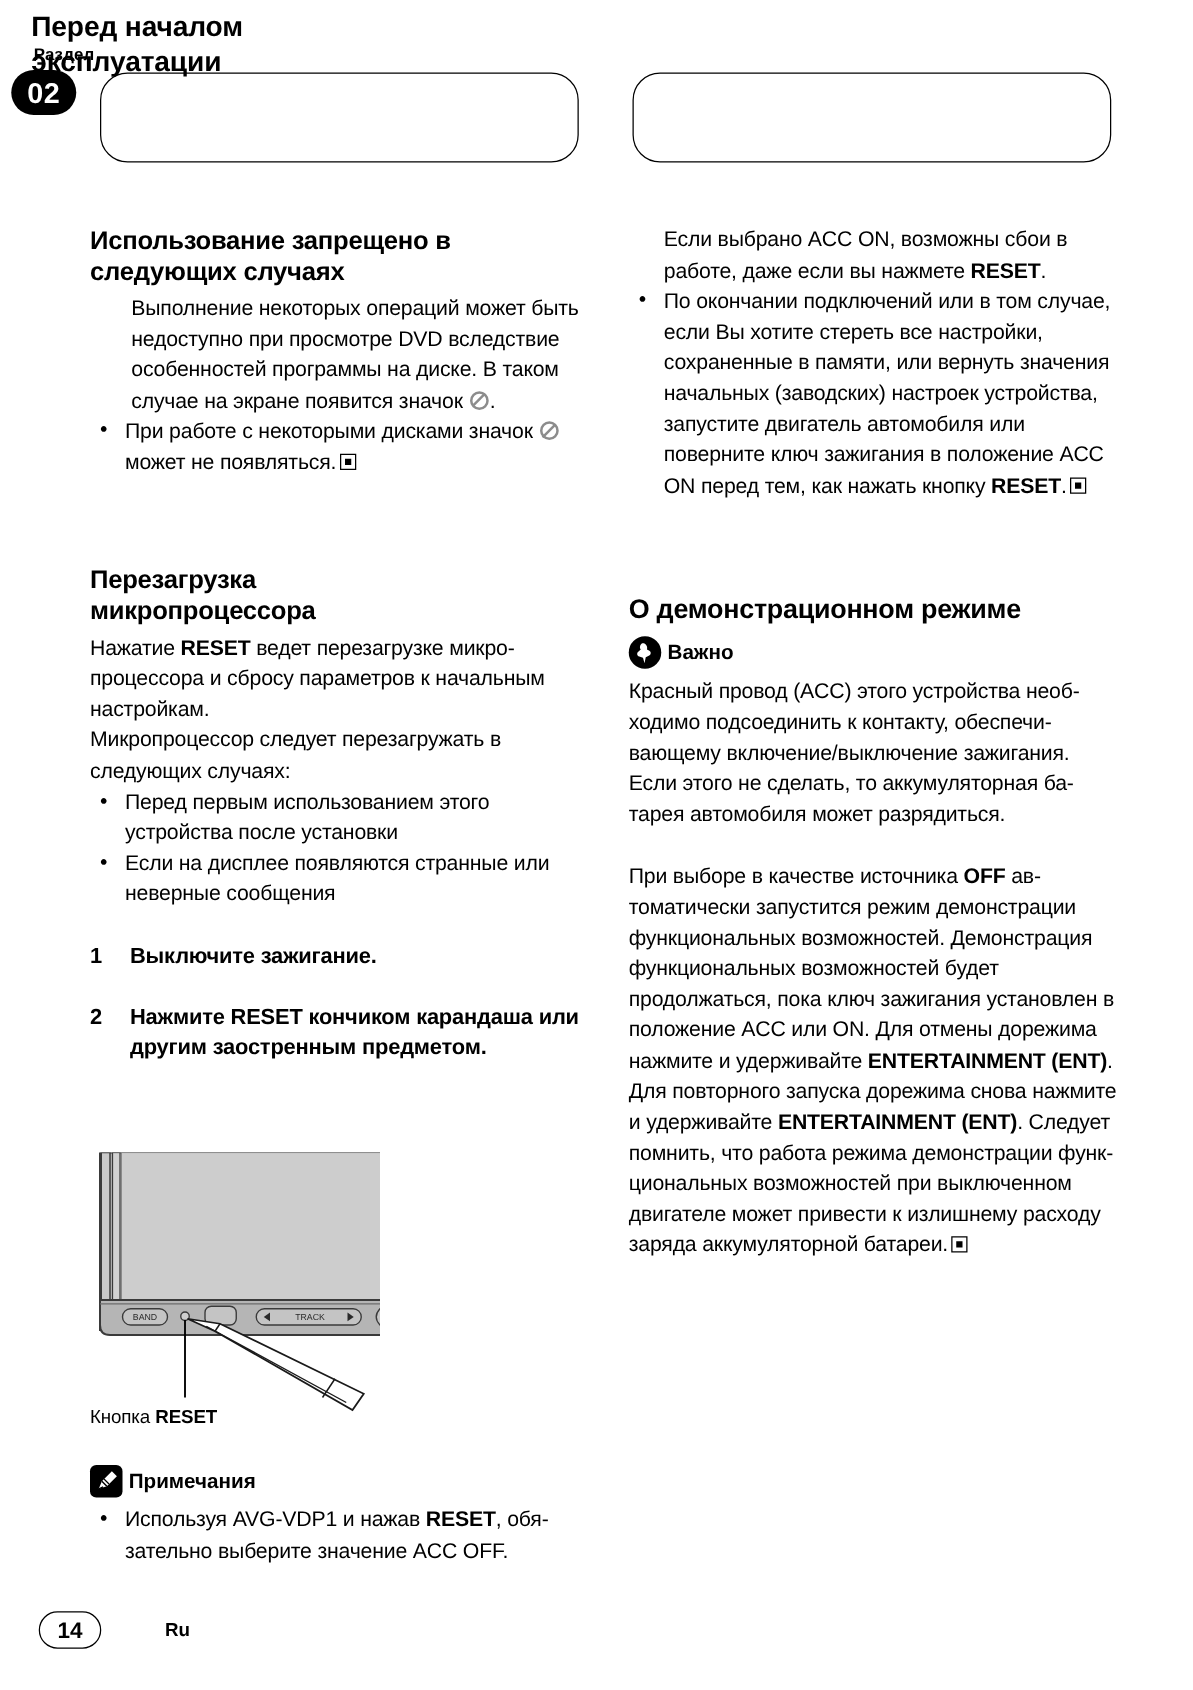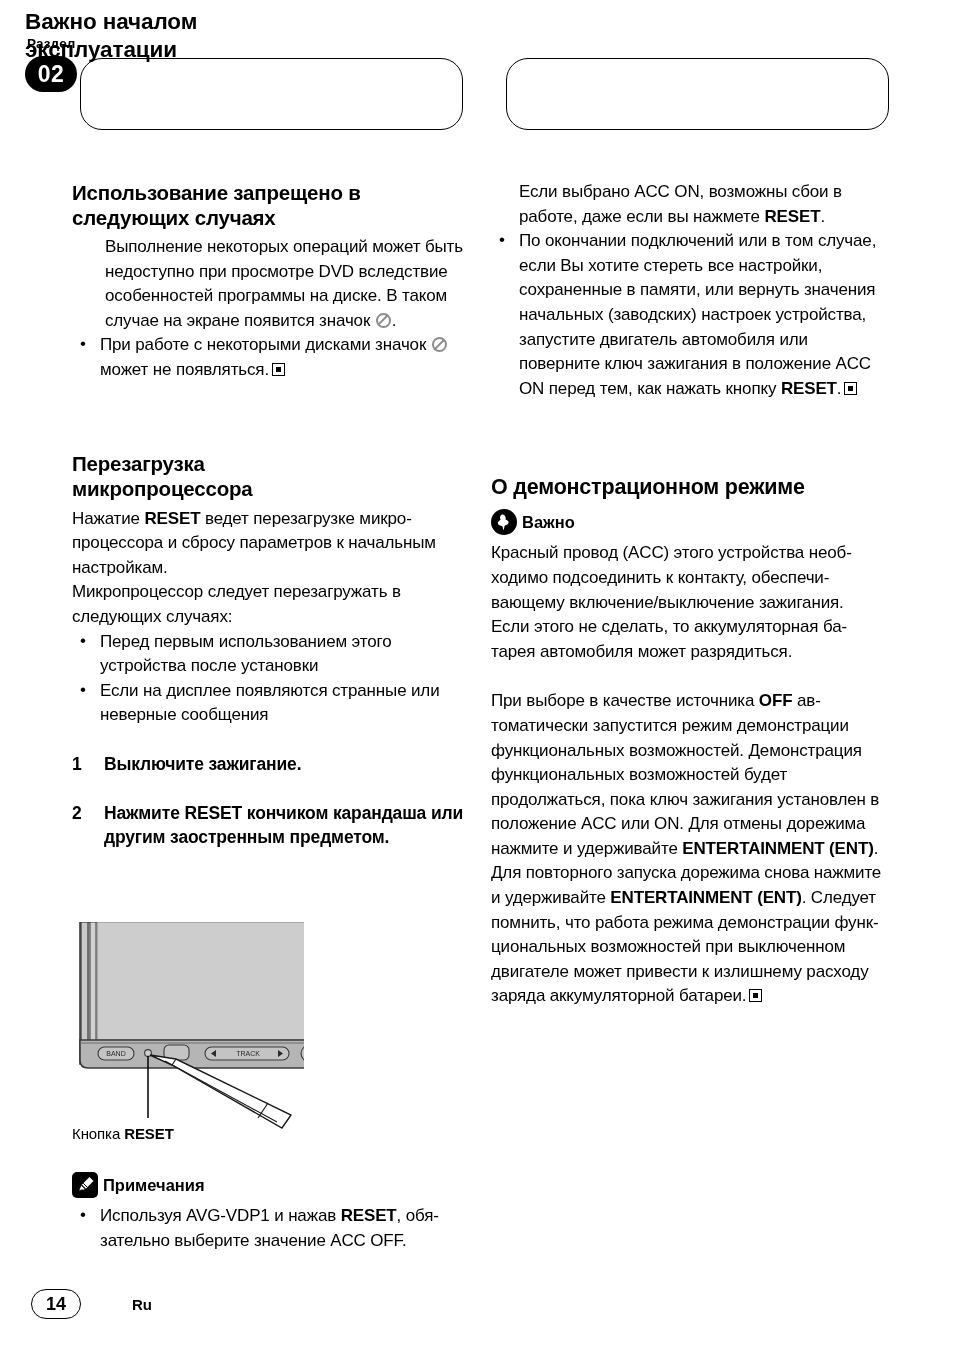--- a/index.html
+++ b/index.html
@@ -25,21 +25,21 @@
   }
   #section-label {
     position: absolute;
     left: 27px; top: 36px;
     font-size: 13.5px;
     font-weight: bold;
     letter-spacing: 0.1px;
   }
   #section-badge {
     position: absolute;
-    left: 25px; top: 56px;
+    left: 9px; top: 56px;
     width: 52px; height: 36px;
     background: #000;
     border-radius: 18px;
     color: #fff;
     font-size: 23px;
     font-weight: bold;
     display: flex;
     align-items: center;
     justify-content: center;
     letter-spacing: 0.5px;
@@ -70,21 +70,21 @@
     box-sizing: border-box;
   }
 
   
   .column {
     position: absolute;
     top: 180px;
     width: 392px;
   }
   #col-left  { left: 72px; }
-  #col-right { left: 491px; }
+  #col-right { left: 503px; }
 
   h2.sec-head {
     margin: 0 0 4px 0;
     font-size: 20.5px;
     font-weight: bold;
     line-height: 25px;
     letter-spacing: -0.2px;
   }
   p.body {
     margin: 0;
@@ -237,21 +237,21 @@
   }
 </style>
 </head>
 <body>
 
 <div id="header">
   <div id="section-label">Раздел</div>
   <div id="section-badge">02</div>
   <div id="chapter-title-box"></div>
   <div id="chapter-title">
-    <div>Важно началом</div>
+    <div>Перед началом</div>
     <div>эксплуатации</div>
   </div>
   <div id="header-right-box"></div>
 </div>
 
 <div class="column" id="col-left">
 
   <h2 class="sec-head">
     <span>Использование запрещено в</span><br>
     <span>следующих случаях</span>

